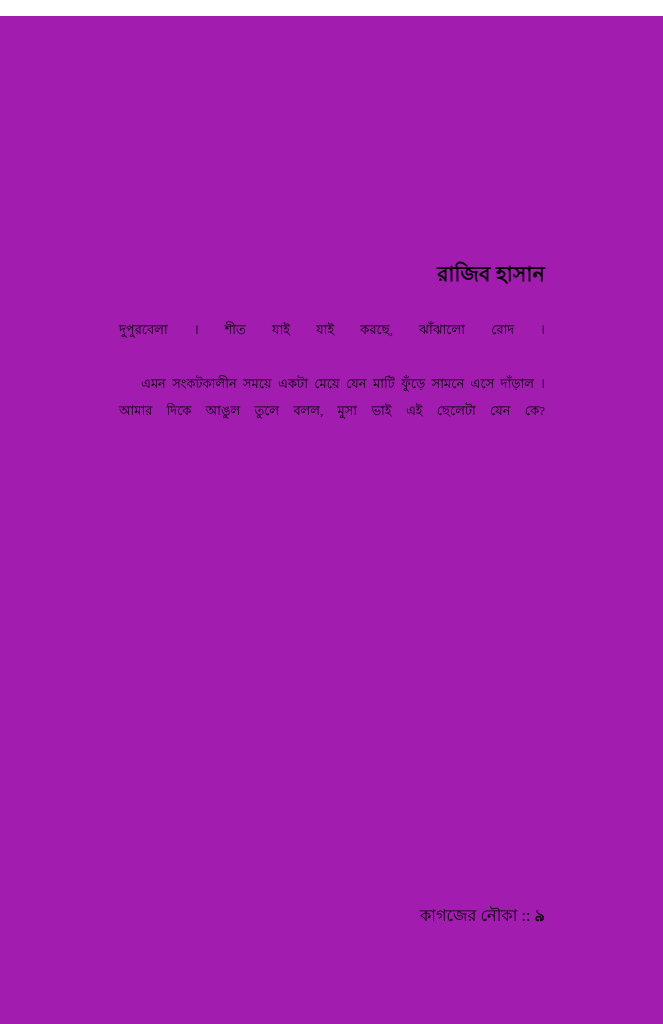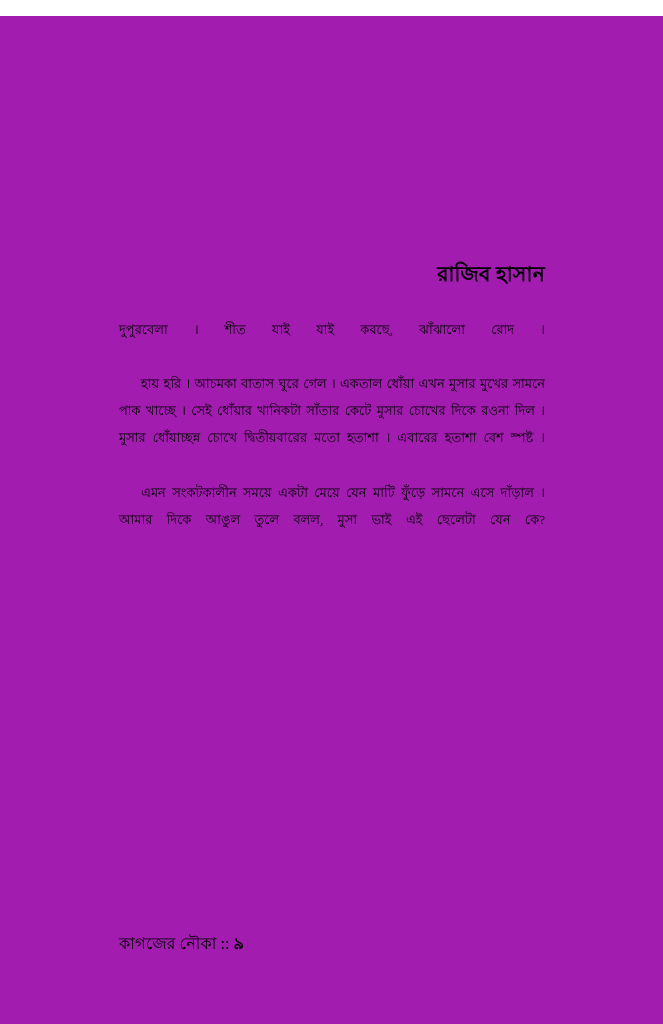--- a/index.html
+++ b/index.html
@@ -64,41 +64,40 @@
     content: "";
     display: inline-block;
     width: 100%;
   }
 
   
   .footer {
     position: absolute;
     left: 119px;
     right: 118px;
-    top: 918px;
-    text-align: left;
+    top: 890px;
+    text-align: right;
     font-size: 16.2px;
     line-height: 1.3;
     white-space: nowrap;
   }
 
   .footer .page-num {
     font-weight: bold;
   }
 </style>
 </head>
 <body>
 
 <div id="page">
 
   <div class="byline">রাজিব হাসান</div>
 
   <div class="body-block">
     <p class="para no-indent">দুপুরবেলা । শীত যাই যাই করছে, ঝাঁঝালো রোদ ।</p>
-    <p class="para">হায় হরি । আচমকা বাতাস ঘুরে গেল । একতাল ধোঁয়া এখন মুসার মুখের সামনে পাক খাচ্ছে । সেই ধোঁয়ার খানিকটা সাঁতার কেটে মুসার চোখের দিকে রওনা দিল । মুসার ধোঁয়াচ্ছন্ন চোখে দ্বিতীয়বারের মতো হতাশা । এবারের হতাশা বেশ স্পষ্ট ।</p>
     <p class="para">এমন সংকটকালীন সময়ে একটা মেয়ে যেন মাটি ফুঁড়ে সামনে এসে দাঁড়াল । আমার দিকে আঙুল তুলে বলল, মুসা ভাই এই ছেলেটা যেন কে?</p>
 
   </div>
 
   <div class="footer">
     <span>কাগজের নৌকা</span>
     <span>::</span>
     <span class="page-num">৯</span>
   </div>
 

